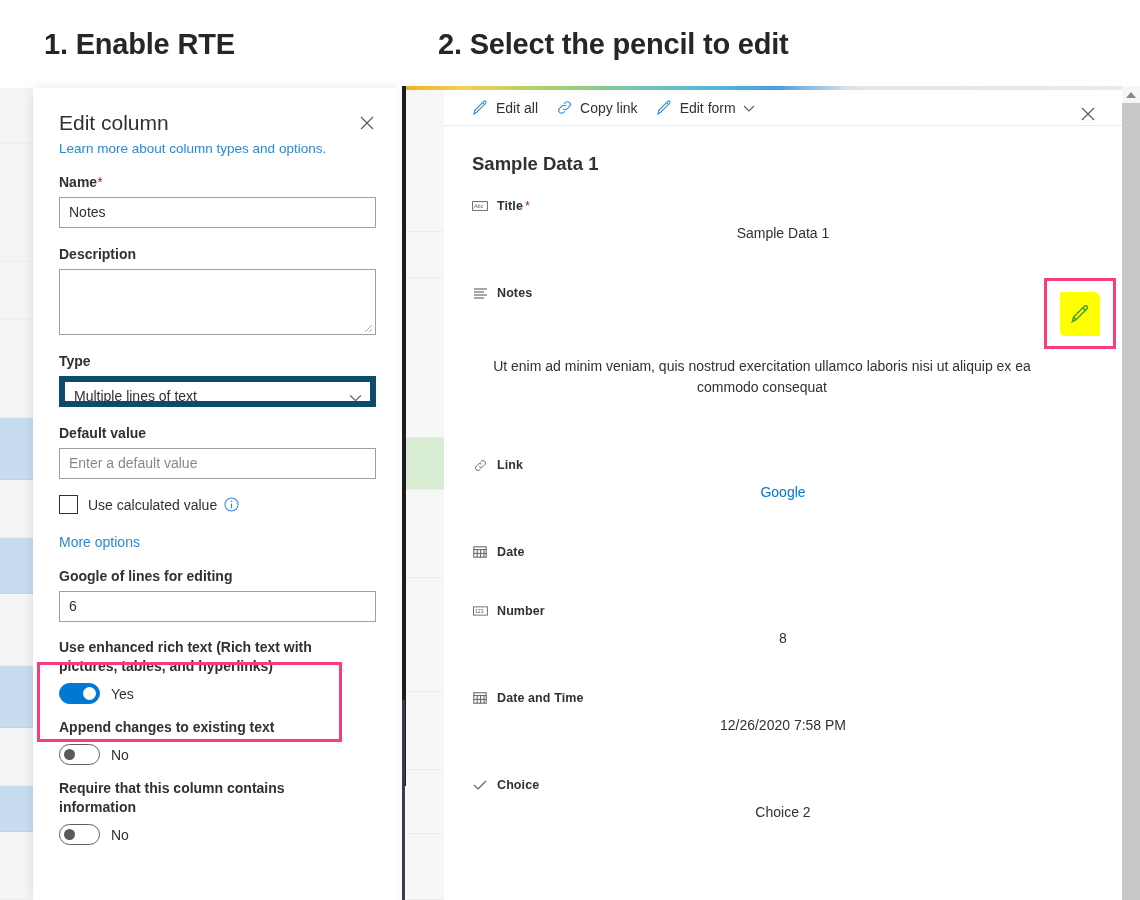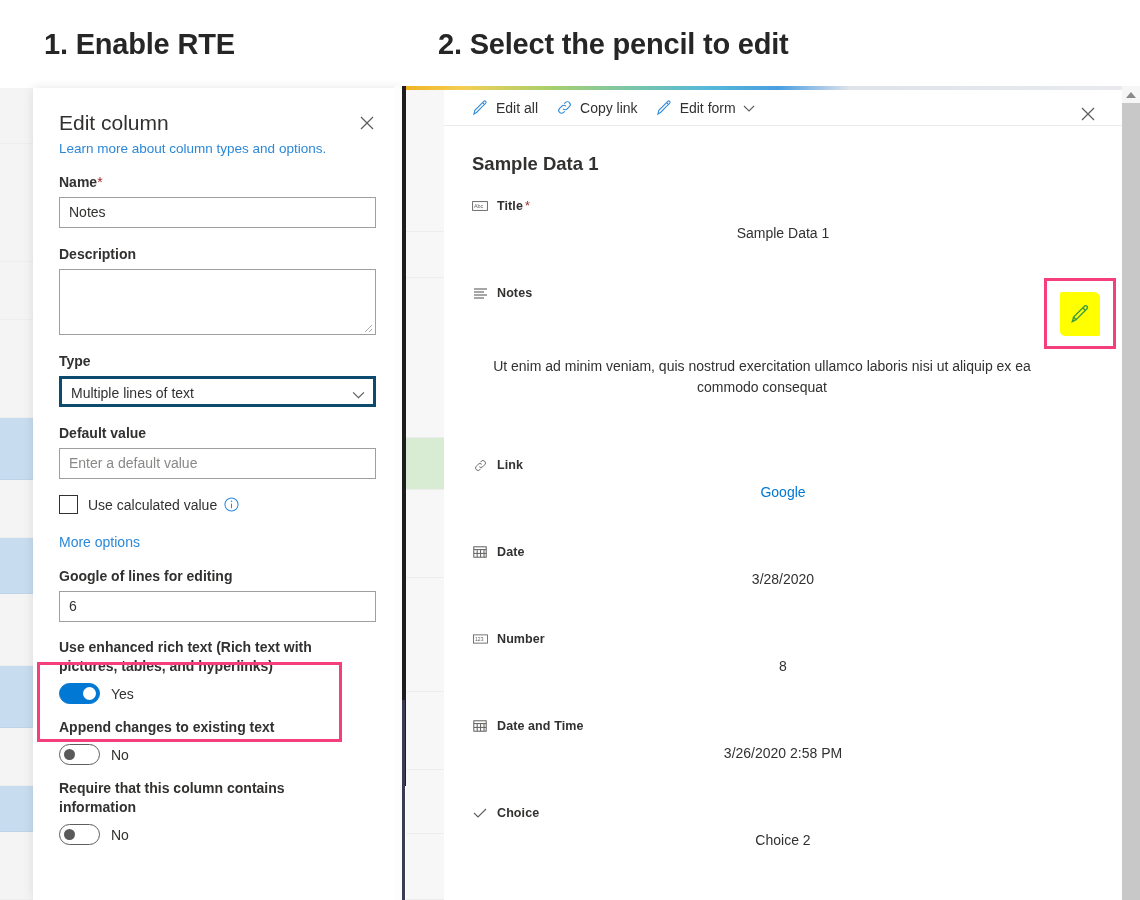--- a/index.html
+++ b/index.html
@@ -117,21 +117,21 @@
     background: #fff;
   }
   .resize-grip {
     position: absolute;
     right: 2px; bottom: 1px;
     width: 10px; height: 10px;
   }
   .select-box {
     position: relative;
     width: 317px; height: 31px;
-    border: 3px solid #0c4a6e;
+    border: 6px solid #0c4a6e;
     background: #fff;
     font-size: 14px; color: #323130;
     padding: 0 30px 0 9px;
     line-height: 29px;
     cursor: pointer;
   }
   .select-chev {
     position: absolute;
     right: 8px; top: 9px;
     width: 13px; height: 13px;
@@ -604,21 +604,20 @@
               <rect x="0.8" y="1.8" width="12.4" height="10.4"></rect>
               <line x1="0.8" y1="4.6" x2="13.2" y2="4.6"></line>
               <line x1="4.2" y1="4.6" x2="4.2" y2="12.2"></line>
               <line x1="7.6" y1="4.6" x2="7.6" y2="12.2"></line>
               <line x1="11" y1="4.6" x2="11" y2="12.2"></line>
               <line x1="0.8" y1="8.4" x2="13.2" y2="8.4"></line>
             </svg>
           </span>
           <span class="dfield-name">Date</span>
         </div>
-        <div class="dfield-value">3/28/2020</div>
       </div>
 
       <div class="gap-md"></div>
 
       <div class="dfield">
         <div class="dfield-head">
           <span class="dfield-icon">
             <svg width="15" height="12" viewBox="0 0 16 12" fill="none" stroke="currentColor" stroke-width="0.9">
               <rect x="0.6" y="1.6" width="14.8" height="8.8"></rect>
               <text x="2.2" y="8.3" font-size="5.4" fill="currentColor" stroke="none" font-family="Liberation Sans, sans-serif">123</text>
@@ -638,21 +637,21 @@
               <rect x="0.8" y="1.8" width="12.4" height="10.4"></rect>
               <line x1="0.8" y1="4.6" x2="13.2" y2="4.6"></line>
               <line x1="4.2" y1="4.6" x2="4.2" y2="12.2"></line>
               <line x1="7.6" y1="4.6" x2="7.6" y2="12.2"></line>
               <line x1="11" y1="4.6" x2="11" y2="12.2"></line>
               <line x1="0.8" y1="8.4" x2="13.2" y2="8.4"></line>
             </svg>
           </span>
           <span class="dfield-name">Date and Time</span>
         </div>
-        <div class="dfield-value">3/26/2020 2:58 PM</div>
+        <div class="dfield-value">12/26/2020 7:58 PM</div>
       </div>
 
       <div class="gap-md"></div>
 
       <div class="dfield">
         <div class="dfield-head">
           <span class="dfield-icon">
             <svg width="14" height="12" viewBox="0 0 14 12" fill="none" stroke="currentColor" stroke-width="1.1">
               <polyline points="1,6 5,10 13,2"></polyline>
             </svg>

